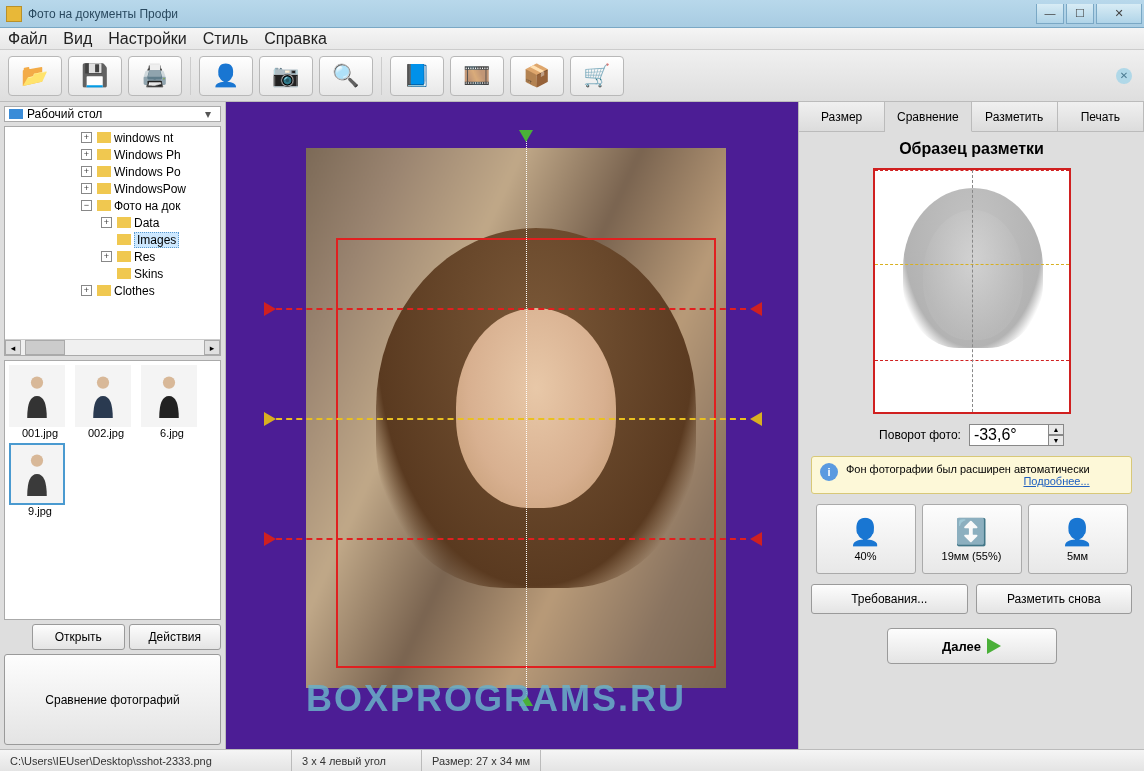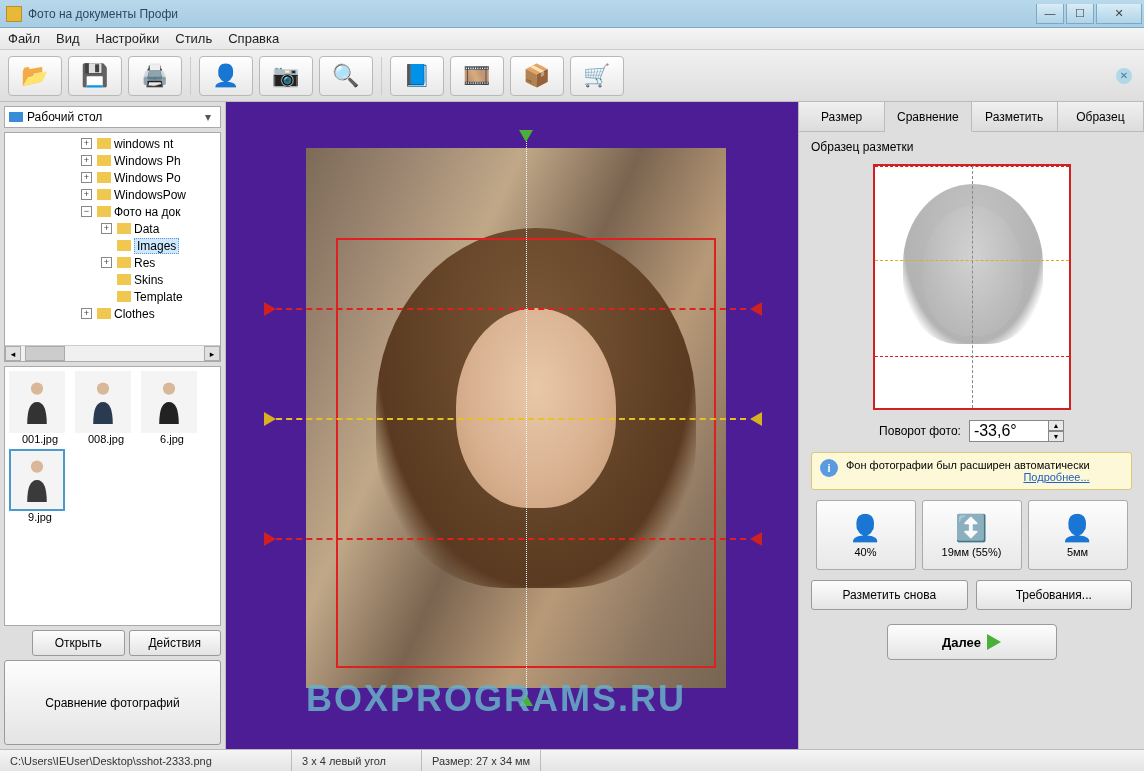--- a/index.html
+++ b/index.html
@@ -7,37 +7,37 @@
 
 
 .titlebar { height: 28px; background: linear-gradient(#b8d8eb,#a8cce2); display: flex; align-items: center; padding-left: 6px; border-bottom: 1px solid #7aa8c5; }
 .titlebar .app-icon { width: 16px; height: 16px; background: #e8b838; border: 1px solid #b8902a; margin-right: 6px; }
 .titlebar .title { font-size: 12px; color: #2a4a60; }
 .titlebar .win-btns { margin-left: auto; display: flex; }
 .win-btn { width: 28px; height: 20px; margin-right: 2px; background: linear-gradient(#d8ecf5,#b0d4e8); border: 1px solid #7aa8c5; border-top: none; display: flex; align-items: center; justify-content: center; font-size: 11px; color: #444; cursor: pointer; }
 .win-btn.close { width: 46px; }
 
 
-.menubar { height: 22px; background: linear-gradient(#f5f5f5,#e8e8e8); border-bottom: 1px solid #ccc; display: flex; align-items: center; padding-left: 8px; font-size: 13px; }
+.menubar { height: 22px; background: linear-gradient(#f5f5f5,#e8e8e8); border-bottom: 1px solid #ccc; display: flex; align-items: center; padding-left: 8px; font-size: 16px; }
 .menubar span { margin-right: 16px; cursor: pointer; color: #222; }
 
 
 .toolbar { height: 52px; background: linear-gradient(#f0f0f0,#dedede); border-bottom: 1px solid #bbb; display: flex; align-items: center; padding: 0 8px; gap: 6px; }
 .tb-btn { width: 54px; height: 40px; background: linear-gradient(#fff,#e8e8e8); border: 1px solid #b8b8b8; border-radius: 4px; display: flex; align-items: center; justify-content: center; cursor: pointer; font-size: 22px; }
 .tb-sep { width: 1px; height: 38px; background: #ccc; margin: 0 2px; }
 .close-circle { margin-left: auto; width: 16px; height: 16px; border-radius: 50%; background: #b0d8e8; display: flex; align-items: center; justify-content: center; font-size: 10px; color: #4a7a90; cursor: pointer; margin-right: 4px;}
 
 
 .main { display: flex; height: calc(771px - 28px - 22px - 52px - 22px); }
 .left { width: 226px; background: #dedede; border-right: 1px solid #bbb; display: flex; flex-direction: column; padding: 4px; gap: 4px;}
 .center { flex: 1; background: #4c1d95; position: relative; }
 .right { width: 346px; background: #dedede; border-left: 1px solid #bbb; display: flex; flex-direction: column; }
 
 
-.combo { height: 22px; background: #fff; border: 1px solid #aaa; display: flex; align-items: center; padding: 0 4px; font-size: 12px; }
+.combo { height: 16px; background: #fff; border: 1px solid #aaa; display: flex; align-items: center; padding: 0 4px; font-size: 12px; }
 .combo .disk-icon { width: 14px; height: 10px; background: #3a8cd8; margin-right: 4px; }
 .combo .dd { margin-left: auto; width: 16px; text-align: center; color: #555; cursor: pointer;}
 .tree { height: 230px; background: #fff; border: 1px solid #aaa; overflow: hidden; font-size: 12px; padding: 2px 0 2px 4px; position: relative;}
 .tree-row { display: flex; align-items: center; height: 17px; white-space: nowrap; cursor: pointer;}
 .tree-row .exp { width: 11px; height: 11px; border: 1px solid #888; display: inline-flex; align-items: center; justify-content: center; font-size: 9px; color: #444; margin-right: 2px; line-height:1;}
 .tree-row .fld { width: 14px; height: 11px; background: #f0c850; margin: 0 3px; display:inline-block;}
 .tree-row.selected span.lbl { background: #cde8ff; border: 1px dotted #5a9ad0; padding: 0 2px;}
 .hscroll { height: 16px; background: #f0f0f0; border-top: 1px solid #ccc; display:flex; position:absolute; bottom:0; left:0; right:0;}
 .hscroll .thumb{ width:40px; background:#ccc; border:1px solid #aaa; margin-left:4px;}
 .hscroll .btn{width:16px; background:#e0e0e0; border:1px solid #aaa; display:flex;align-items:center;justify-content:center;font-size:9px;}
@@ -69,21 +69,21 @@
 .handle.tri-down{border-left:7px solid transparent;border-right:7px solid transparent;border-top:12px solid;}
 .handle.tri-left{border-top:7px solid transparent;border-bottom:7px solid transparent;border-right:12px solid;}
 .handle.tri-right{border-top:7px solid transparent;border-bottom:7px solid transparent;border-left:12px solid;}
 .watermark{position:absolute; bottom:-22px; left:40px; font-size:36px; font-weight:bold; color:#6ab0c8; letter-spacing:2px; opacity:0.85; font-family:Arial Black,sans-serif;}
 
 
 .tabs{height:30px; display:flex; border-bottom:1px solid #bbb; background:#e0e0e0;}
 .tab{flex:1; display:flex; align-items:center; justify-content:center; font-size:12px; border-right:1px solid #bbb; cursor:pointer; background:linear-gradient(#f0f0f0,#dcdcdc);}
 .tab.active{background:#dedede; border-bottom:1px solid #dedede; margin-bottom:-1px; font-weight:normal;}
 .r-content{flex:1; padding:8px 12px; display:flex; flex-direction:column; gap:10px;}
-.r-title{font-weight:normal; font-size:12px;}
+.r-title{text-align:center; font-weight:bold; font-size:16px;}
 .sample{width:198px; height:246px; margin:0 auto; border:2px solid #d02020; position:relative; background:#fff;}
 .sample-face{position:absolute; left:48px; top:40px; width:100px; height:130px; background:radial-gradient(ellipse at 50% 40%,#ddd 0%,#bbb 70%); border-radius:50% 50% 45% 45%; opacity:0.6;}
 .sample-hair{position:absolute; left:28px; top:18px; width:140px; height:160px; background:radial-gradient(ellipse at 50% 30%,#888 0%,#666 70%,transparent 80%); border-radius:50% 50% 40% 40%; opacity:0.5;}
 .sample .gl{position:absolute; left:0; right:0; border-top:1px dashed;}
 .sample .gl.r1{top:0; border-color:#d02020;}
 .sample .gl.y{top:94px; border-color:#d8b020;}
 .sample .gl.r2{top:190px; border-color:#d02020;}
 .sample .gv{position:absolute; top:0; bottom:0; left:50%; border-left:1px dashed #888;}
 
 .rot-row{display:flex; align-items:center; justify-content:center; gap:8px; font-size:12px;}
@@ -192,25 +192,20 @@
       <div class="tree-row" style="padding-left:92px">
           <span class="exp">+</span>
           <span class="fld"></span>
           <span class="lbl">Res</span>
         </div>
       <div class="tree-row" style="padding-left:92px">
           <span style="width:13px"></span>
           <span class="fld"></span>
           <span class="lbl">Skins</span>
         </div>
-      <div class="tree-row" style="padding-left:92px">
-          <span style="width:13px"></span>
-          <span class="fld"></span>
-          <span class="lbl">Template</span>
-        </div>
       <div class="tree-row" style="padding-left:72px">
           <span class="exp">+</span>
           <span class="fld"></span>
           <span class="lbl">Clothes</span>
         </div>
       <div class="hscroll">
           <div class="btn">◂</div>
           <div class="thumb"></div>
           <div class="track"></div>
           <div class="btn">▸</div>
@@ -226,21 +221,21 @@
           </div>
           <div>001.jpg</div>
         </div>
       <div class="thumb-item">
           <div class="t-img">
             <svg class="person-svg" viewBox="0 0 20 36">
               <circle cx="10" cy="7" r="5" fill="#d8b898"></circle>
               <path d="M2 36 Q2 18 10 18 Q18 18 18 36 Z" fill="#2a3a50"></path>
             </svg>
           </div>
-          <div>008.jpg</div>
+          <div>002.jpg</div>
         </div>
       <div class="thumb-item">
           <div class="t-img">
             <svg class="person-svg" viewBox="0 0 20 36">
               <circle cx="10" cy="7" r="5" fill="#d8b898"></circle>
               <path d="M2 36 Q2 18 10 18 Q18 18 18 36 Z" fill="#222"></path>
             </svg>
           </div>
           <div>6.jpg</div>
         </div>
@@ -284,21 +279,21 @@
       <div class="handle tri-left" style="right:-16px; top:394px; border-right-color:#d02020"></div>
       <div class="watermark">BOXPROGRAMS.RU</div>
     </div>
   </div>
 
   <div class="right">
     <div class="tabs">
       <div class="tab">Размер</div>
       <div class="tab active">Сравнение</div>
       <div class="tab">Разметить</div>
-      <div class="tab">Образец</div>
+      <div class="tab">Печать</div>
     </div>
     <div class="r-content">
       <div class="r-title">Образец разметки</div>
       <div class="sample">
         <div class="sample-hair"></div>
           <div class="sample-face"></div>
         <div class="gl r1"></div>
           <div class="gl y"></div>
           <div class="gl r2"></div>
           <div class="gv"></div>
@@ -328,22 +323,22 @@
         <div class="param">
             <span class="p-icon">↕️</span>
             <span>19мм (55%)</span>
           </div>
         <div class="param">
             <span class="p-icon">👤</span>
             <span>5мм</span>
           </div>
       </div>
       <div class="btn-row">
+        <button class="r-btn">Требования...</button>
         <button class="r-btn">Разметить снова</button>
-        <button class="r-btn">Требования...</button>
       </div>
       <div class="next-btn">
         <span>Далее</span>
         <span class="arrow-r"></span>
       </div>
     </div>
   </div>
 </div>
 
 <div class="status">

